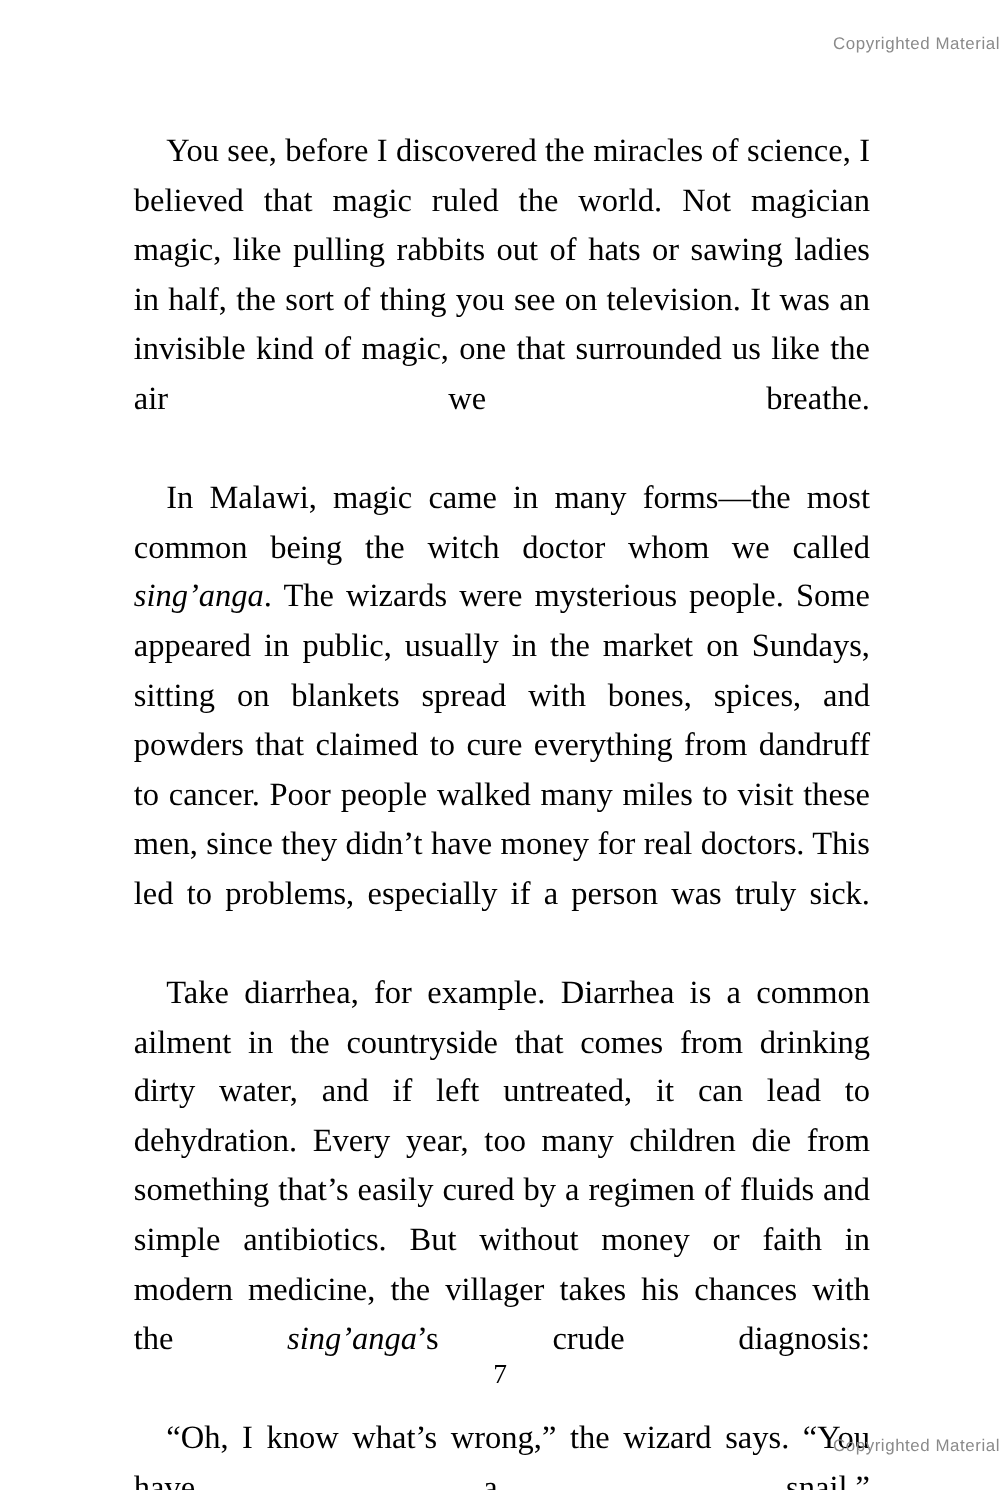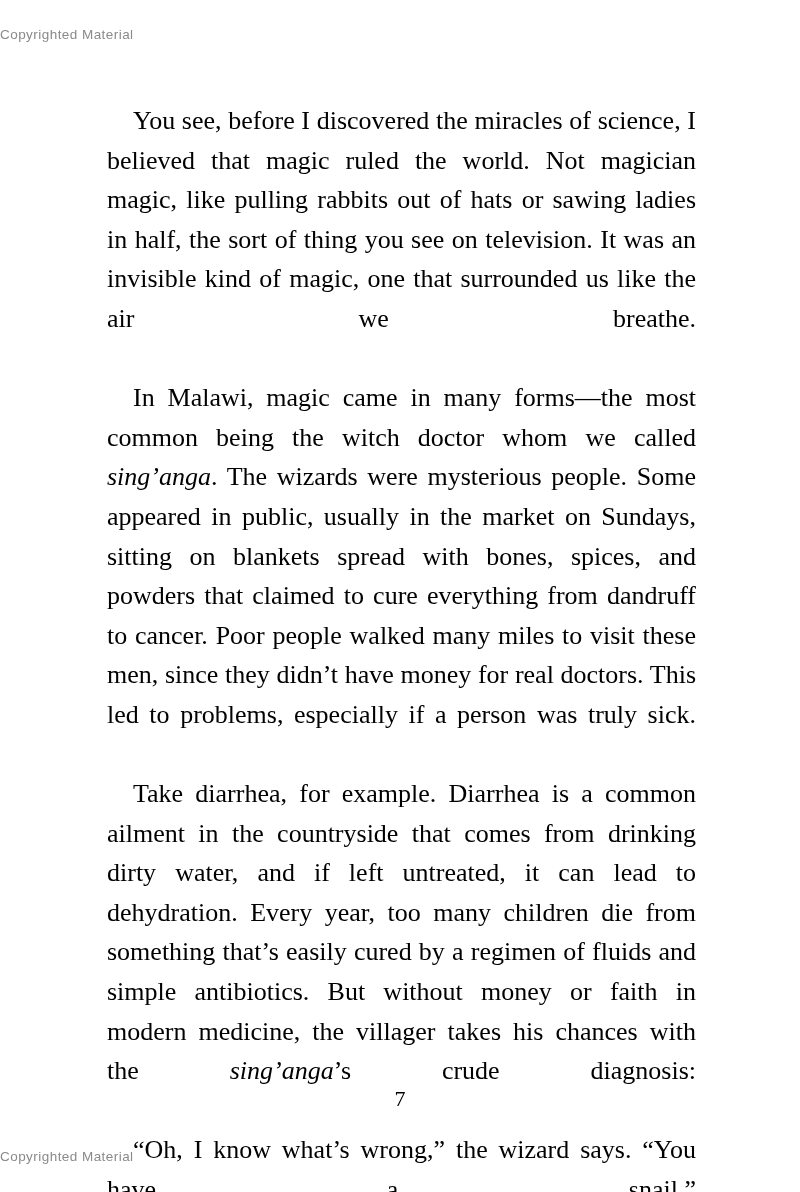--- a/index.html
+++ b/index.html
@@ -22,21 +22,21 @@
     inset: 0;
     width: 800px;
     height: 1192px;
   }
 
   
   .running-mark {
     position: absolute;
     left: 0;
     width: 800px;
-    text-align: left;
+    text-align: right;
     font-family: "Liberation Sans", "DejaVu Sans", sans-serif;
     font-size: 13.5px;
     letter-spacing: 0.45px;
     color: #8a8a8a;
     white-space: nowrap;
   }
   .running-head { top: 27px; }
   .running-foot { top: 1149px; }
 
   

